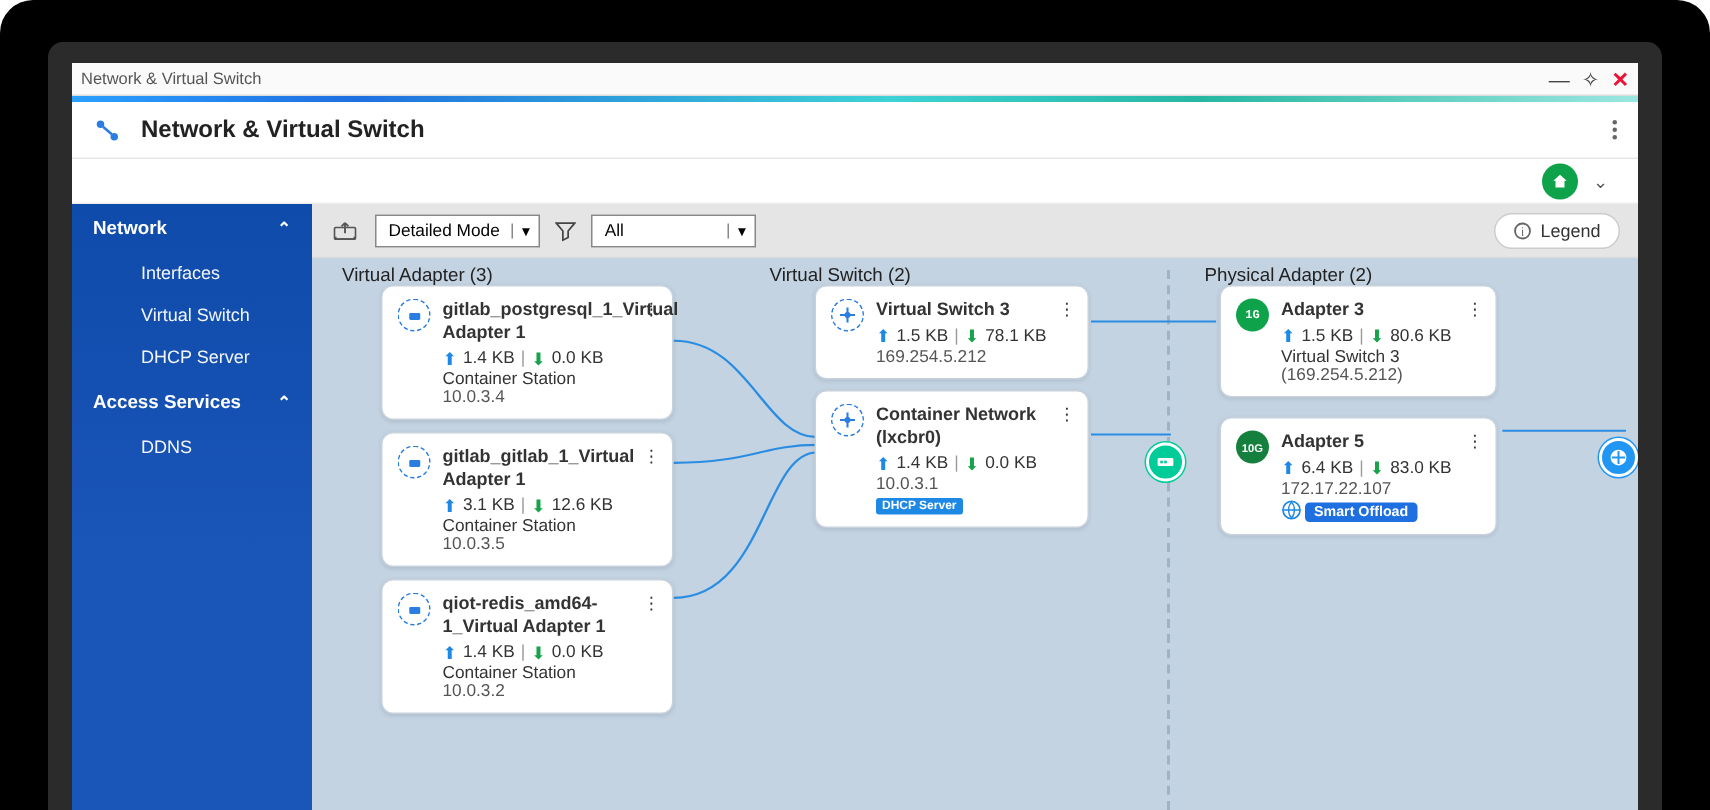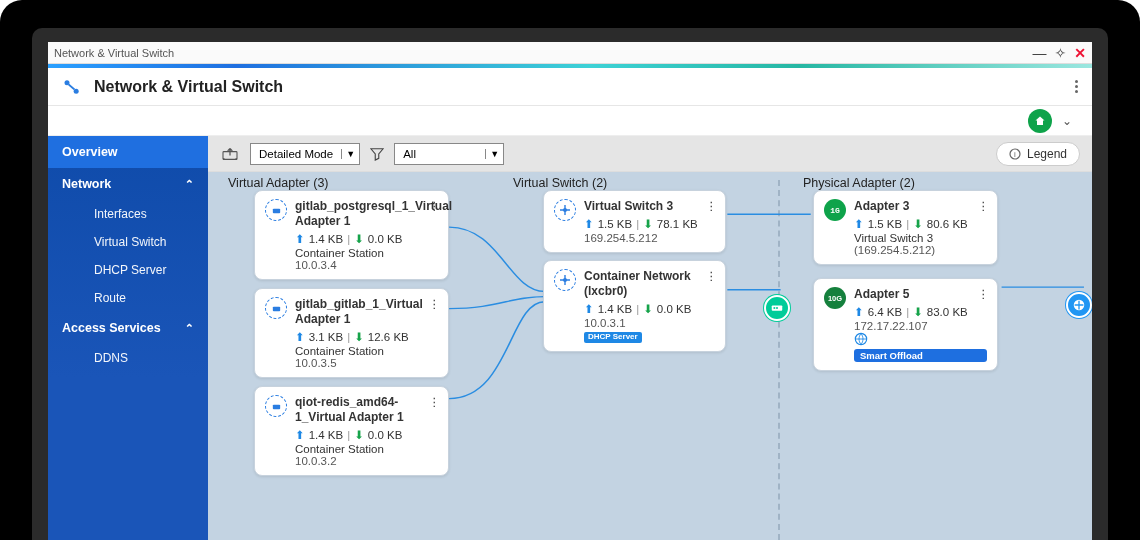--- a/index.html
+++ b/index.html
@@ -196,29 +196,27 @@
     <div class="avatar">
       <svg viewBox="0 0 24 24">
           <path d="M12 3l9 8h-3v9H6v-9H3z"></path>
         </svg>
     </div>
     <span class="chev">⌄</span>
   </div>
 
   <div class="body">
     <div class="sidebar">
-      <div class="s-item active">Overview</div>
       <div class="s-group">
         <span>Network</span>
         <span class="gchev">⌃</span>
       </div>
       <div class="s-sub">Interfaces</div>
       <div class="s-sub">Virtual Switch</div>
       <div class="s-sub">DHCP Server</div>
-      <div class="s-sub">Route</div>
       <div class="s-group">
         <span>Access Services</span>
         <span class="gchev">⌃</span>
       </div>
       <div class="s-sub">DDNS</div>
     </div>
 
     <div class="main">
 
       <div class="toolbar">
@@ -392,21 +390,21 @@
           <div class="kebab">⋮</div>
           <div class="title">Adapter 5</div>
           <div class="row2">
               <span class="up">⬆</span>
               <span>6.4 KB</span> 
               <span class="sep">|</span> 
               <span class="down">⬇</span>
               <span>83.0 KB</span>
             </div>
           <div class="row4">172.17.22.107</div>
-          <div style="display:flex;flex-direction:column;">
+          <div style="display:flex;align-items:center;">
             <svg class="globe-ico" viewBox="0 0 16 16">
                 <circle cx="8" cy="8" r="6.5" fill="none" stroke="#1e88e5" stroke-width="1.3"></circle>
                 <path d="M2 8h12M8 2c3 3 3 9 0 12M8 2c-3 3-3 9 0 12" stroke="#1e88e5" stroke-width="1" fill="none"></path>
               </svg>
             <span class="smart-badge">
                 <span>Smart Offload</span>
               </span>
           </div>
         </div>
 

